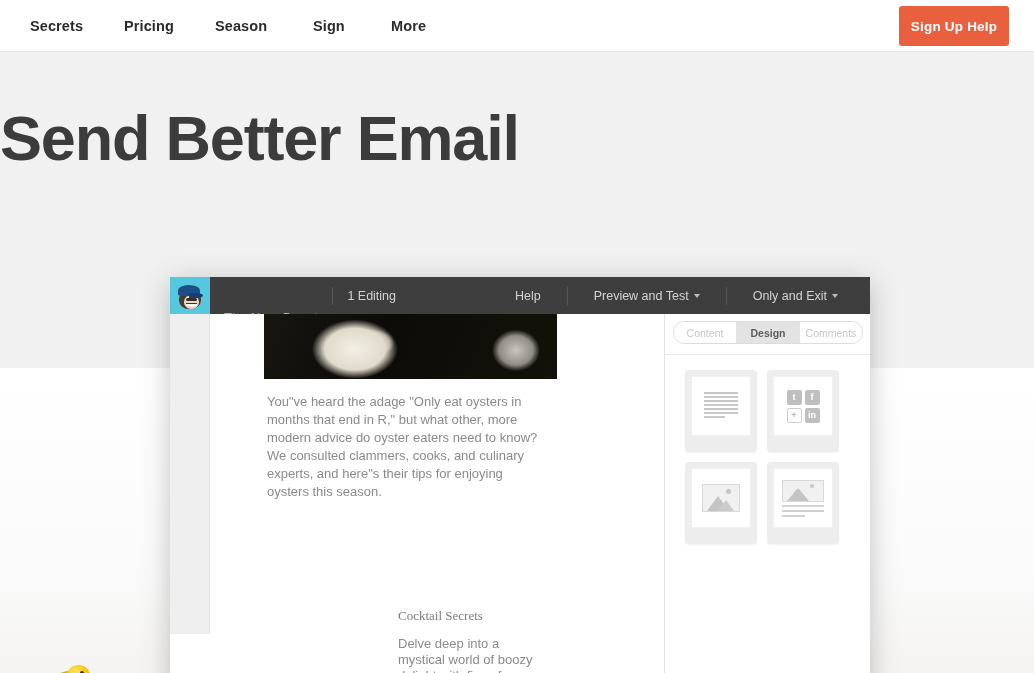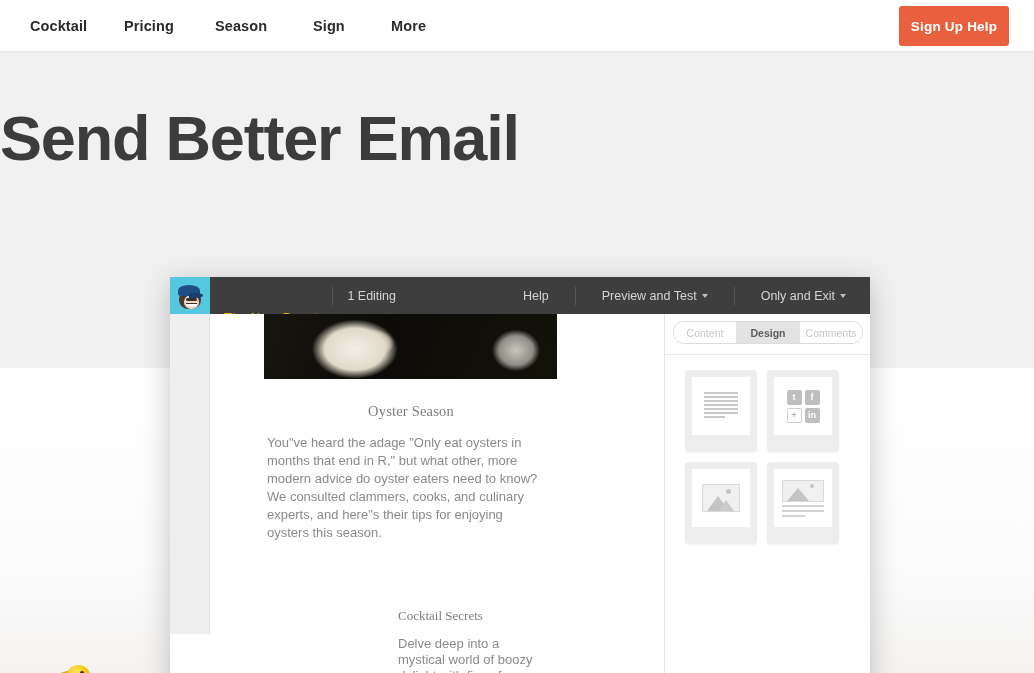--- a/index.html
+++ b/index.html
@@ -154,21 +154,21 @@
     letter-spacing: .2px;
     margin-top: 43px;
   }
   .tb-sep {
     width: 1px; height: 18px; background: #585858;
     margin: 0 14px; flex: 0 0 auto;
   }
   .tb-editing { font-size: 12.5px; color: #d3d3d3; }
   .tb-right {
     margin-left: auto; display: flex; align-items: center;
-    padding-right: 12px;
+    padding-right: 20px;
   }
   .tb-item {
     font-size: 12.5px; color: #d4d4d4; cursor: pointer;
     white-space: nowrap; padding: 0 12px;
   }
   .caret {
     display: inline-block; margin-left: 5px;
     border-left: 3.5px solid transparent;
     border-right: 3.5px solid transparent;
     border-top: 4px solid #bdbdbd;
@@ -337,21 +337,21 @@
   }
   .g-imgcap i.short { width: 55%; }
 </style>
 </head>
 <body>
 
 <div class="page">
 
   <div class="topnav">
     <div class="nav-links">
-      <a class="nav-link l0">Cocktail</a>
+      <a class="nav-link l0">Secrets</a>
       <a class="nav-link l1">Pricing</a>
       <a class="nav-link l2">Season</a>
       <a class="nav-link l3">Sign</a>
       <a class="nav-link l4">More</a>
     </div>
     <button class="signup-btn">Sign Up Help</button>
   </div>
 
   <div class="hero">
 
@@ -391,21 +391,20 @@
         </div>
       </div>
 
       <div class="app-body">
 
         <div class="left-rail"></div>
 
         <div class="canvas">
           <div class="email-col">
             <div class="hero-photo"></div>
-            <div class="art-h">Oyster Season</div>
             <div class="art-p">You"ve heard the adage "Only eat oysters in months that end in R," but what other, more modern advice do oyster eaters need to know? We consulted clammers, cooks, and culinary experts, and here"s their tips for enjoying oysters this season.</div>
           </div>
           <div class="art2">
             <div class="art2-h">Cocktail Secrets</div>
             <div class="art2-p">Delve deep into a mystical world of boozy delight with five of our favorite bartenders. Learn how to make a few</div>
           </div>
         </div>
 
         <div class="rpanel">
           <div class="tabs">

